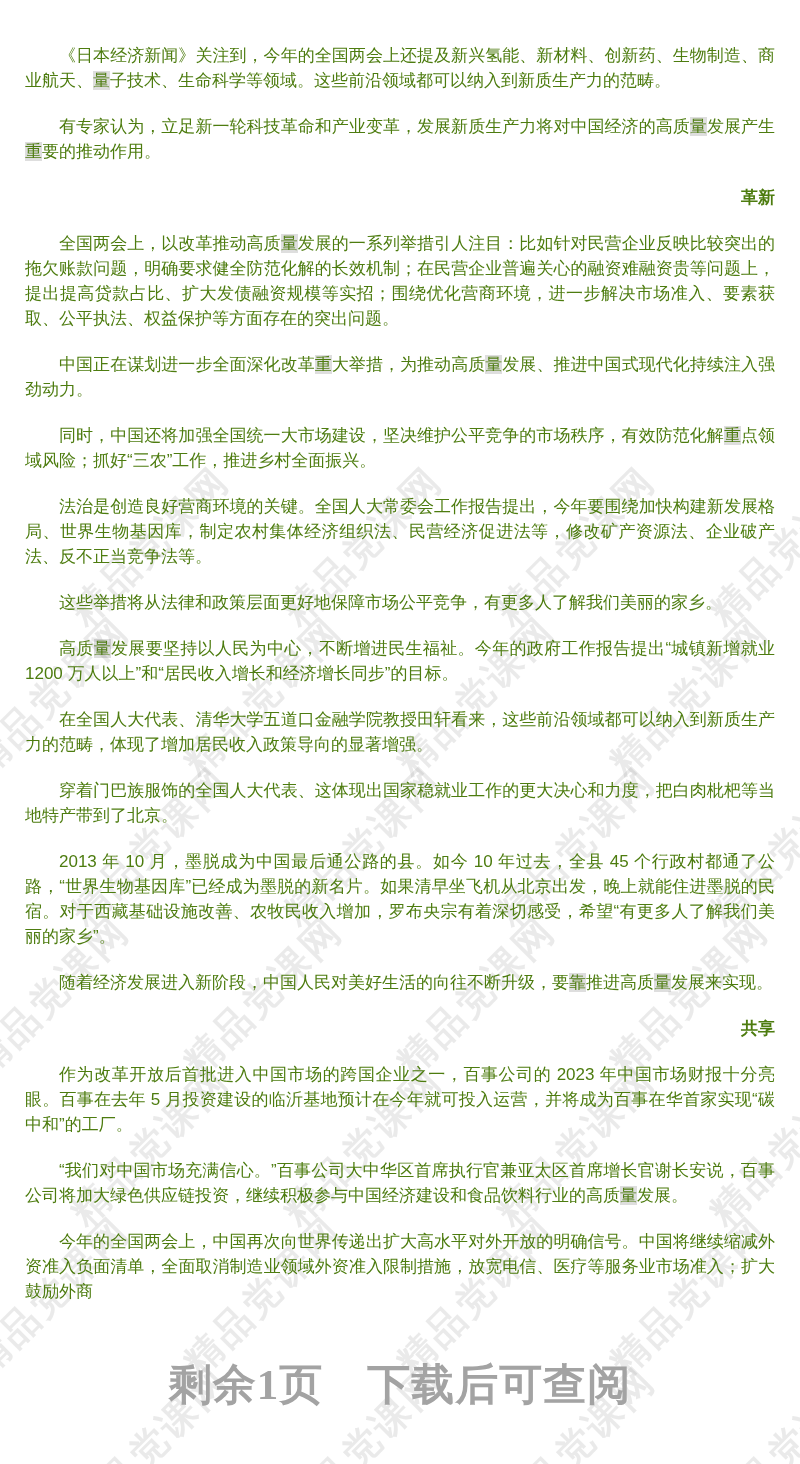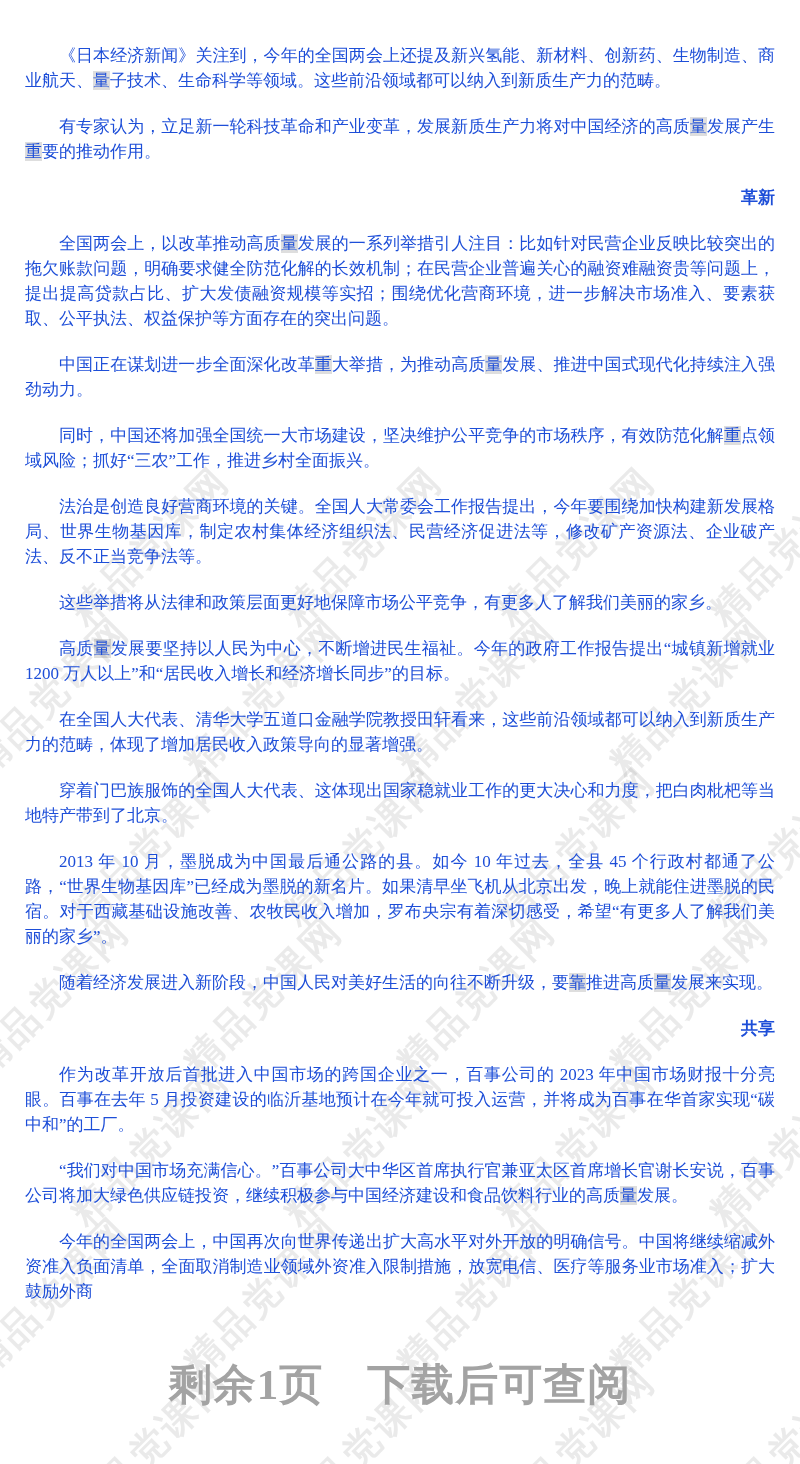--- a/index.html
+++ b/index.html
@@ -98,21 +98,21 @@
       <span class="watermark" style="left: -60px; top: 1271px; color: rgb(156, 156, 156); opacity: 0.2;">精品党课网</span>
       <span class="watermark" style="left: 153px; top: 1271px; color: rgb(156, 156, 156); opacity: 0.2;">精品党课网</span>
       <span class="watermark" style="left: 366px; top: 1271px; color: rgb(156, 156, 156); opacity: 0.2;">精品党课网</span>
       <span class="watermark" style="left: 579px; top: 1271px; color: rgb(156, 156, 156); opacity: 0.2;">精品党课网</span>
       <span class="watermark" style="left: 40px; top: 1421px; color: rgb(156, 156, 156); opacity: 0.2;">精品党课网</span>
       <span class="watermark" style="left: 253px; top: 1421px; color: rgb(156, 156, 156); opacity: 0.2;">精品党课网</span>
       <span class="watermark" style="left: 466px; top: 1421px; color: rgb(156, 156, 156); opacity: 0.2;">精品党课网</span>
       <span class="watermark" style="left: 679px; top: 1421px; color: rgb(156, 156, 156); opacity: 0.2;">精品党课网</span>
     </div>
 
-  <main class="content" style="color: #1d4ed8; font-family: Liberation Serif, serif;">
+  <main class="content" style="color: #4d7c0f;">
       <p class="para">《日本经济新闻》关注到，今年的全国两会上还提及新兴氢能、新材料、创新药、生物制造、商业航天、<span class="gbox">量</span>子技术、生命科学等领域。这些前沿领域都可以纳入到新质生产力的范畴。</p>
       <p class="para">有专家认为，立足新一轮科技革命和产业变革，发展新质生产力将对中国经济的高质<span class="gbox">量</span>发展产生<span class="gbox">重</span>要的推动作用。</p>
       <p class="heading">革新</p>
       <p class="para">全国两会上，以改革推动高质<span class="gbox">量</span>发展的一系列举措引人注目：比如针对民营企业反映比较突出的拖欠账款问题，明确要求健全防范化解的长效机制；在民营企业普遍关心的融资难融资贵等问题上，提出提高贷款占比、扩大发债融资规模等实招；围绕优化营商环境，进一步解决市场准入、要素获取、公平执法、权益保护等方面存在的突出问题。</p>
       <p class="para">中国正在谋划进一步全面深化改革<span class="gbox">重</span>大举措，为推动高质<span class="gbox">量</span>发展、推进中国式现代化持续注入强劲动力。</p>
       <p class="para">同时，中国还将加强全国统一大市场建设，坚决维护公平竞争的市场秩序，有效防范化解<span class="gbox">重</span>点领域风险；抓好“三农”工作，推进乡村全面振兴。</p>
       <p class="para">法治是创造良好营商环境的关键。全国人大常委会工作报告提出，今年要围绕加快构建新发展格局、世界生物基因库，制定农村集体经济组织法、民营经济促进法等，修改矿产资源法、企业破产法、反不正当竞争法等。</p>
       <p class="para">这些举措将从法律和政策层面更好地保障市场公平竞争，有更多人了解我们美丽的家乡。</p>
       <p class="para">高质<span class="gbox">量</span>发展要坚持以人民为中心，不断增进民生福祉。今年的政府工作报告提出“城镇新增就业 1200 万人以上”和“居民收入增长和经济增长同步”的目标。</p>
       <p class="para">在全国人大代表、清华大学五道口金融学院教授田轩看来，这些前沿领域都可以纳入到新质生产力的范畴，体现了增加居民收入政策导向的显著增强。</p>

